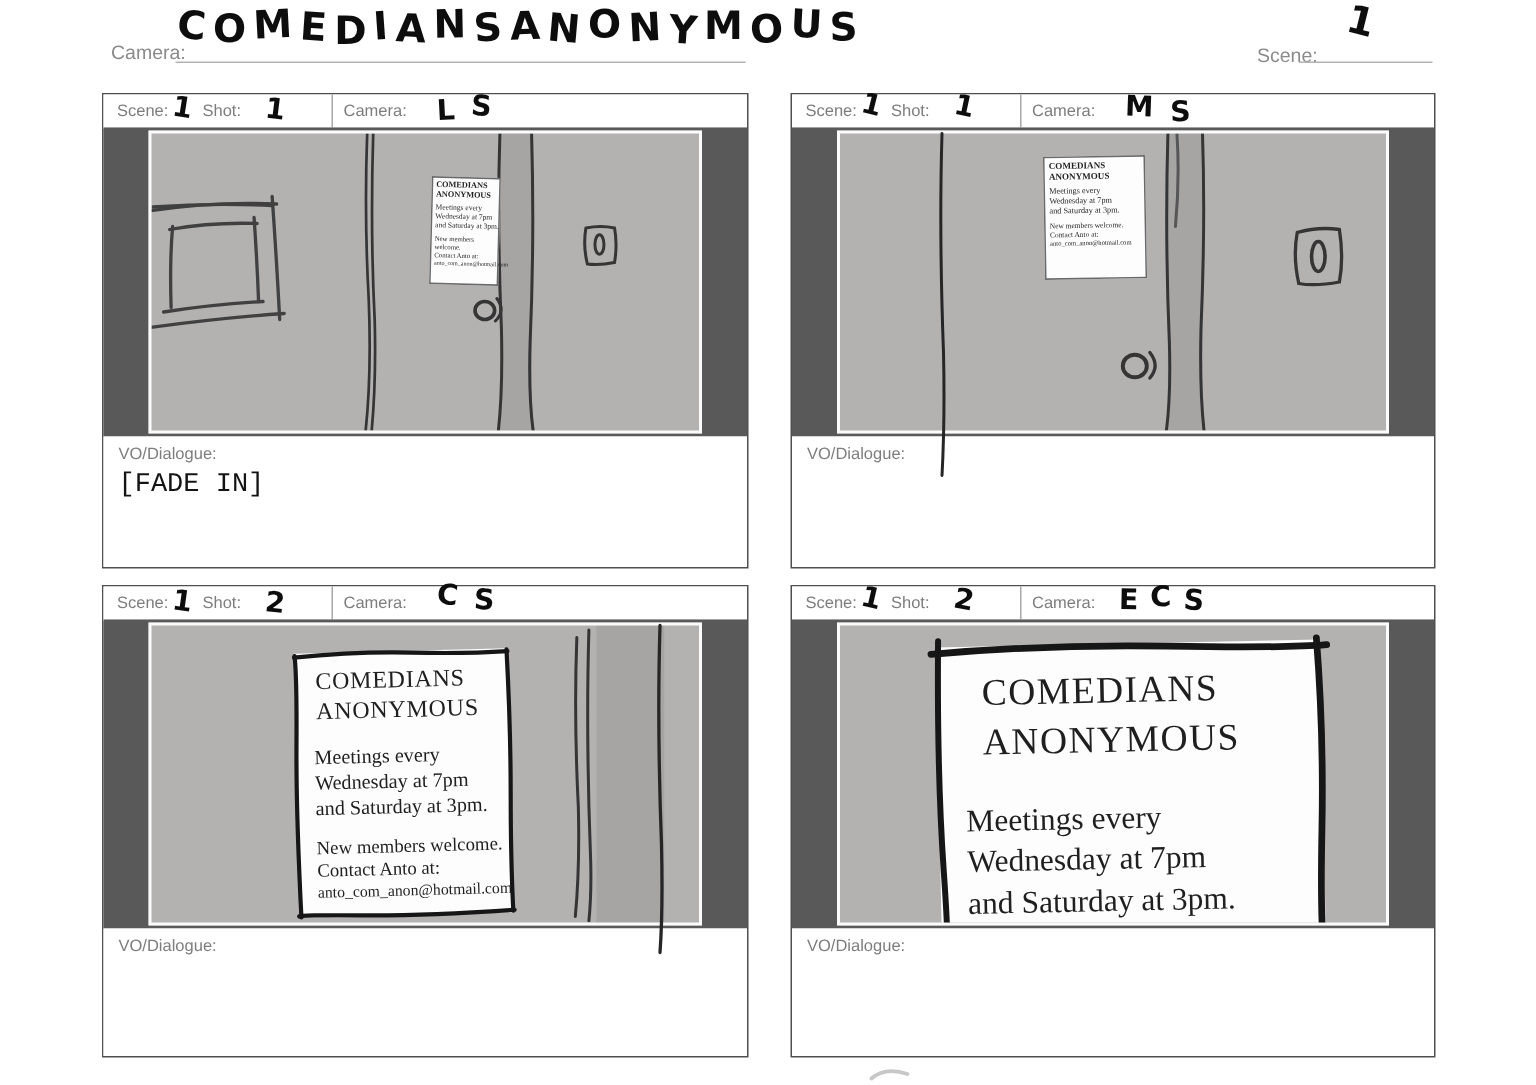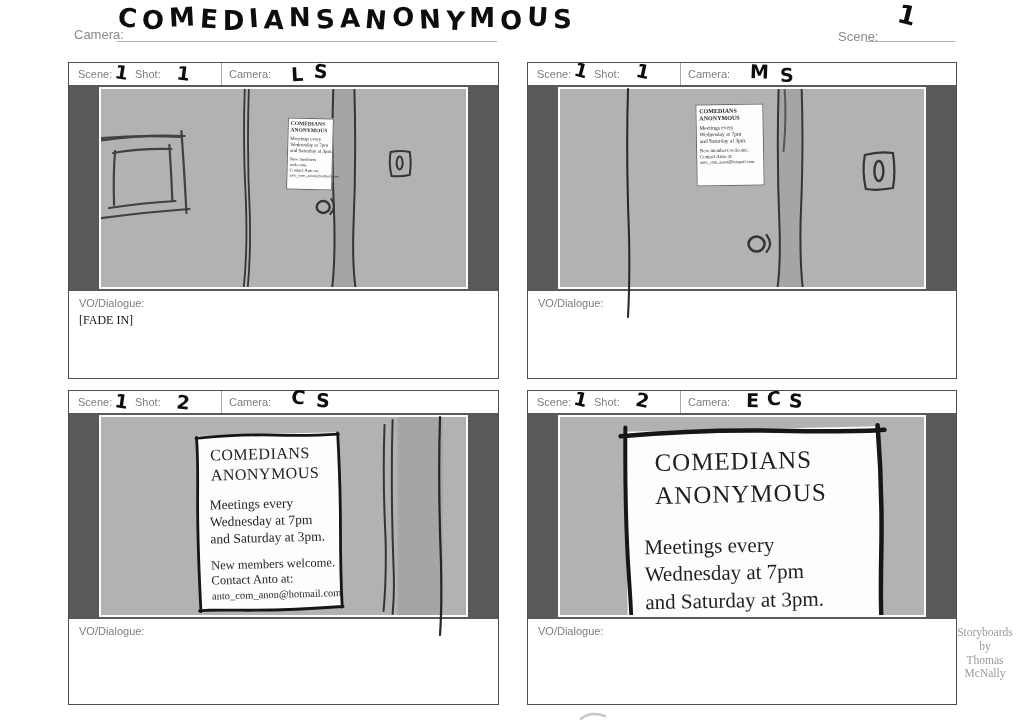--- a/index.html
+++ b/index.html
@@ -29,22 +29,22 @@
        border:2px solid #fbfbfb;overflow:hidden;}
   .sketch{position:absolute;left:0;top:0;width:100%;height:100%;}
   .sketch path,.sketch ellipse{fill:none;stroke:#353535;stroke-linecap:round;}
   .strip{fill:var(--door,#a7a4a4);stroke:none;}
 
   .ovf{position:absolute;left:0;top:22px;z-index:5;pointer-events:none;overflow:visible;}
   .ovf path{fill:none;stroke:#262626;stroke-linecap:round;}
 
   .vo{position:absolute;left:0;right:0;top:228px;bottom:0;background:#fff;}
   .vo .lbl{position:absolute;left:10px;top:6px;font-size:11px;color:#7d7d7d;}
-  .dialogue{position:absolute;left:10px;top:22px;font-family:Liberation Serif, serif;
-            font-size:12px;color:#141414;}
+  .dialogue{position:absolute;left:10px;top:22px;font-family:Liberation Mono, monospace;
+            font-size:18px;color:#141414;}
 
   
   .poster{position:absolute;background:#fdfdfd;color:#1f1f1f;font-family:"Liberation Serif",serif;}
   .pborder{position:absolute;left:-2px;top:-2px;width:calc(100% + 4px);height:calc(100% + 4px);overflow:visible;}
   .pborder path{fill:none;stroke:#161616;stroke-linecap:round;vector-effect:non-scaling-stroke;}
   .pre{white-space:pre-line;}
   .p-scale{transform-origin:0 0;}
 
   .poster-sm{border:1px solid #6a6a6a;}
   .tiny-title{font-weight:700;font-size:11px;line-height:1.15;}
@@ -260,22 +260,18 @@
 and Saturday at 3pm.</div>
         </div>
       </div>
     </div>
     <div class="vo">
       <span class="lbl">VO/Dialogue:</span>
       <div class="dialogue"></div>
     </div>
   </section>
 
-  <div class="credit pre">Storyboards
-by
-Thomas
-McNally</div>
 
   <svg style="position:absolute;left:578px;top:710px" width="30" height="14">
     <path d="M 3 9 q 9 -8 24 -3" fill="none" stroke="#c7c7c7" stroke-width="2.5" stroke-linecap="round"></path>
   </svg>
 
 </div>
 
 </body></html>

